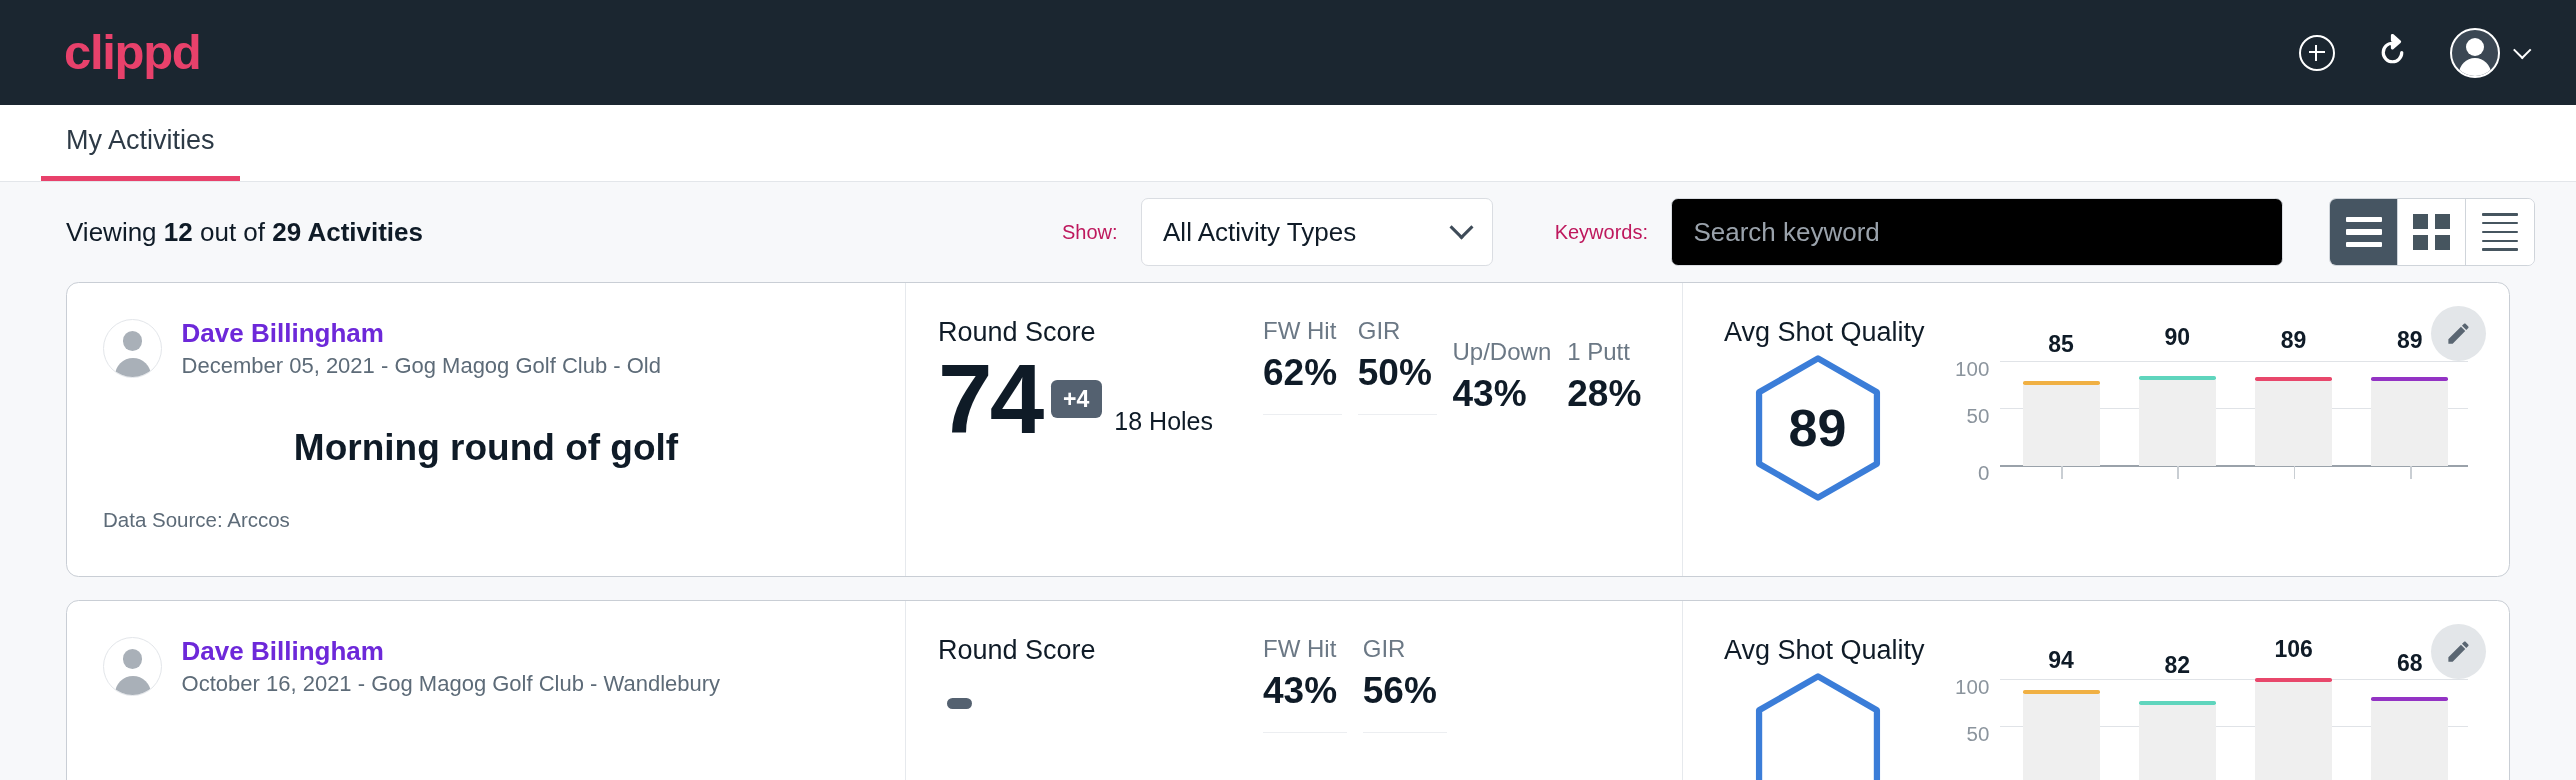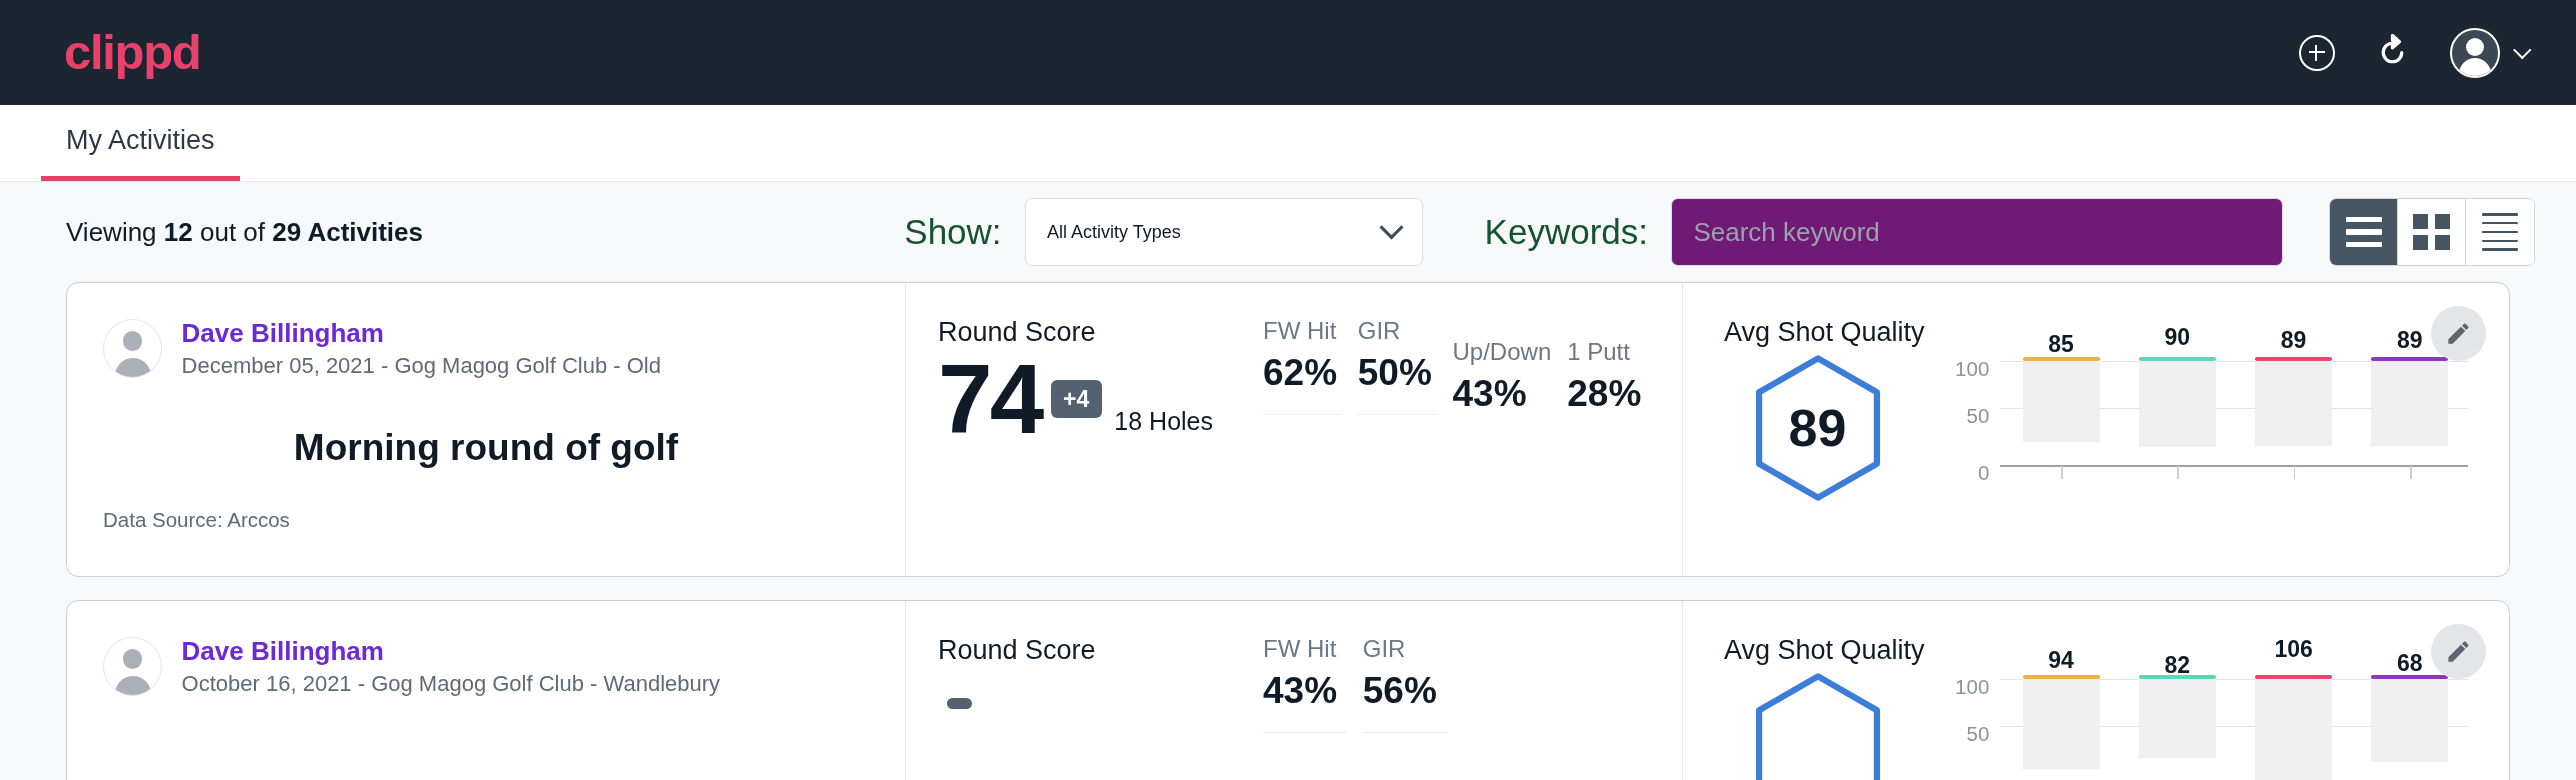--- a/index.html
+++ b/index.html
@@ -98,36 +98,36 @@
   
   .filterbar {
     height: 100px;
     display: flex; align-items: center;
     padding: 0 41px 0 66px;
     background: #f7f8fa;
   }
   .viewing { font-size: 26px; color: #0f1b27; }
   .viewing b { font-weight: 700; }
   .filter-group { display: flex; align-items: center; margin-left: auto; }
-  .flabel { font-size: 35px; color: #14532d; margin-right: 23px; white-space: nowrap; }
+  .flabel { font-size: 20px; color: #be185d; margin-right: 23px; white-space: nowrap; }
   .select {
-    width: 398px; height: 68px;
+    width: 352px; height: 68px;
     background: #fff; border: 0.9px solid #dadde2; border-radius: 7.1px;
     display: flex; align-items: center; padding: 0 21.4px;
-    font-size: 18px; color: #0f1b27; cursor: pointer;
+    font-size: 26px; color: #0f1b27; cursor: pointer;
   }
   .select .sv { flex: 1; }
   .select .chev-d {
     width: 17px; height: 17px;
     border-right: 3.6px solid #3e4b58; border-bottom: 3.6px solid #3e4b58;
     transform: rotate(45deg) translate(-3.6px,-3.6px);
   }
   .searchbox {
     width: 612px; height: 68px;
-    background: #701a75; border: 0.9px solid #dadde2; border-radius: 7.1px;
+    background: #000000; border: 0.9px solid #dadde2; border-radius: 7.1px;
     display: flex; align-items: center; padding: 0 21.4px;
     font-size: 26px; color: #9aa2ab; cursor: text;
   }
   .kw-wrap { display:flex; align-items:center; margin-left: 62px;}
   .show-wrap { display:flex; align-items:center;}
   .viewtoggle {
     display: flex; margin-left: 46px;
     border-radius: 7.1px; overflow: hidden;
     border: 0.9px solid #cfd4da; background: #fff;
   }
@@ -200,21 +200,21 @@
   .hexwrap { width: 187px; display:flex; justify-content:center; }
   .hex { position: relative; width: 134px; height: 150px; display: flex; align-items: center; justify-content: center; }
   .hexnum { font-size: 52px; font-weight: 700; color: #0f1b27; z-index: 2; }
 
   .chart { flex: 1; margin-left: 30px; position: relative; height: 134px; }
   .chart-inner { position: relative; height: 105px; margin-left: 62px; display: flex; align-items: flex-end; gap: 0; }
   .ylabels { position: absolute; left: 0; top: 8px; height: 105px; width: 59px; }
   .ylab { position: absolute; right: 10.7px; font-size: 20.5px; color: #8b949d; transform: translateY(-50%); }
   .gridline { position: absolute; left: 59px; right: 0; height: 0.9px; background: #e0e3e7; }
   .gridline.zero { background: #9aa2aa; height: 1.8px; }
-  .barcol { flex: 1; display: flex; flex-direction: column; align-items: center; height: 105px; position: relative; }
+  .barcol { flex: 1; display: flex; flex-direction: column; align-items: center; justify-content: flex-end; height: 105px; position: relative; }
   .barval { font-size: 23px; font-weight: 700; color: #0f1b27; position: absolute; top: -32px; }
   .bar { width: 77px; background: #efefef; position: relative; }
   .bar .cap { position: absolute; top: -4.5px; left: 0; right: 0; height: 4.5px; border-radius: 1.8px; }
   .xlabels { display: flex; margin-left: 62px; margin-top: 9px; }
   .xlab { flex: 1; text-align: center; font-size: 22px; color: #8b949d; }
   .tick { position: absolute; top: 0; width: 1.8px; height: 12.5px; background: #c9ced3; left: 50%; }
 
   .editbtn {
     position: absolute; right: 23px; top: 23px;
     width: 55px; height: 55px; border-radius: 50%;

